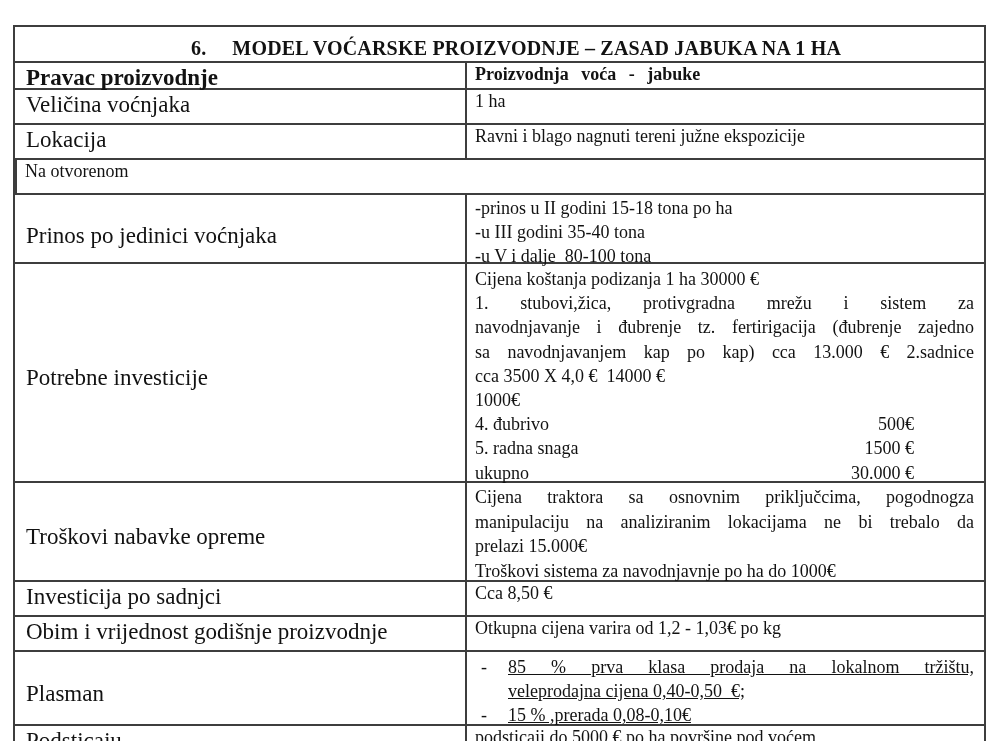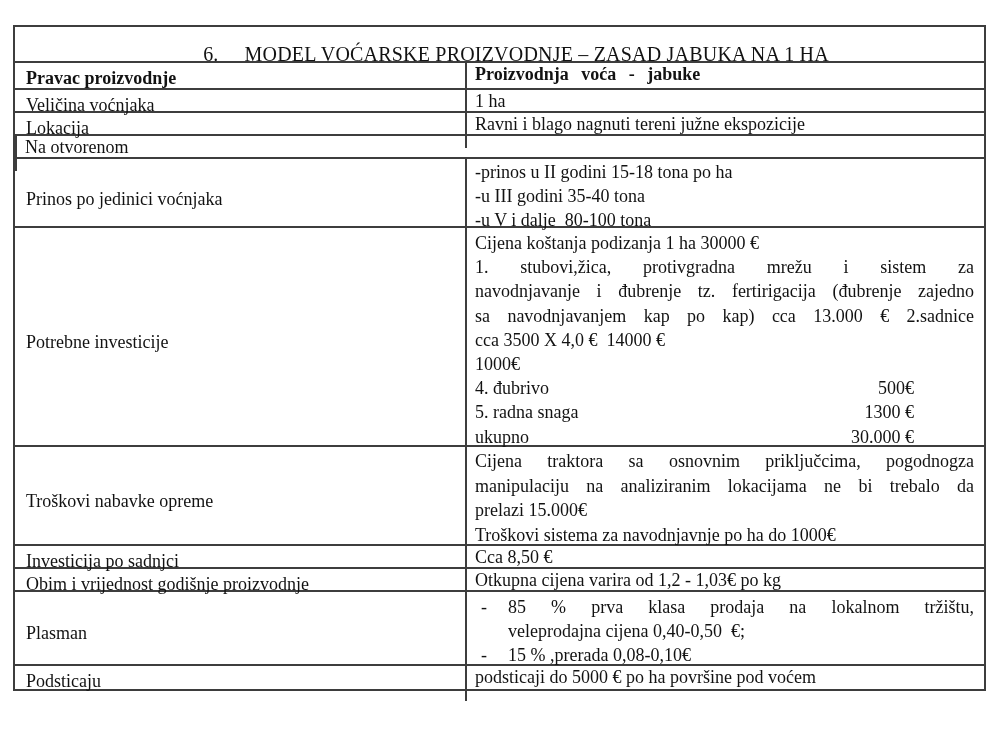--- a/index.html
+++ b/index.html
@@ -8,53 +8,53 @@
     font-family:"Liberation Serif","DejaVu Serif",serif;color:#121212;
     overflow:hidden;
   }
   .doc-table{
     position:absolute;left:13px;top:25px;width:973px;
     border:2px solid #3d3d3d;background:#fff;box-sizing:border-box;
   }
   .row{display:grid;grid-template-columns:450px 1fr;border-bottom:2px solid #3d3d3d;box-sizing:border-box;}
   .row:last-child{border-bottom:none;}
   .row-full{display:block;}
-  .cell-l{display:flex;align-items:center;padding:1px 4px 6px 11px;font-size:18px;box-sizing:border-box;}
+  .cell-l{display:flex;align-items:center;padding:1px 4px 6px 11px;font-size:23px;box-sizing:border-box;}
   .cell-r{border-left:2px solid #3d3d3d;padding:1px 10px 13px 8px;font-size:18px;box-sizing:border-box;}
   .cell-r.vcenter{display:flex;align-items:center;}
   .bold{font-weight:bold;}
   
   .r-title{height:36px;}
   .r-header{height:27px;}
-  .r-s{height:23px;}
+  .r-s{height:35px;}
   .r-prinos{height:69px;}
   .r-invest{height:219px;}
   .r-oprema{height:99px;}
   .r-plasman{height:74px;}
   .title-line{
-    text-align:center;font-weight:normal;font-size:20px;padding-top:16px;
+    text-align:center;font-weight:bold;font-size:20px;padding-top:10px;
     letter-spacing:0.2px;
     margin-left:33px;
   }
   .title-num{display:inline-block;margin-right:26px;}
   .spaced{word-spacing:8px;}
   .pline{line-height:24px;white-space:pre-wrap;}
   .jline{line-height:24px;text-align:justify;text-align-last:justify;}
   .r-prinos .pline{line-height:23px;padding-top:1px;}
   .r-invest .cell-r{padding-top:3px;}
   .r-invest .pline,.r-invest .jline,.r-invest .aline{line-height:24.2px;}
   .r-oprema .cell-r{padding-top:2px;}
   .r-oprema .pline,.r-oprema .jline{line-height:24.5px;}
   .aline{display:flex;justify-content:space-between;line-height:24.2px;}
   .aline .amt{margin-right:60px;white-space:pre;}
   .r-plasman .cell-r{padding-top:3px;}
   .bullet{display:flex;}
   .bullet .marker{width:33px;padding-left:6px;box-sizing:border-box;line-height:24px;}
   .bullet .btext{flex:1;}
-  .bullet .btext .pline,.bullet .btext .jline{line-height:24px;}
+  .bullet .btext .pline,.bullet .btext .jline{line-height:24px;text-decoration:underline;}
 </style>
 </head>
 <body>
 
 <div class="page">
   <div class="doc-table">
 
     <div class="row row-full r-title">
       <div class="title-line">
         <span class="title-num">6.</span><span>MODEL VOĆARSKE PROIZVODNJE – ZASAD JABUKA NA 1 HA</span>
@@ -100,21 +100,21 @@
         <div class="pline">cca 3500 X 4,0 €  14000 €</div>
         <div class="aline">
           <span class="amt">1000€</span>
         </div>
         <div class="aline">
           <span>4. đubrivo</span>
           <span class="amt">500€</span>
         </div>
         <div class="aline">
           <span>5. radna snaga</span>
-          <span class="amt">1300 €</span>
+          <span class="amt">1500 €</span>
         </div>
         <div class="aline">
           <span>ukupno</span>
           <span class="amt">30.000 €</span>
         </div>
       </div>
     </div>
 
     <div class="row r-oprema">
       <div class="cell-l">Troškovi nabavke opreme</div>

